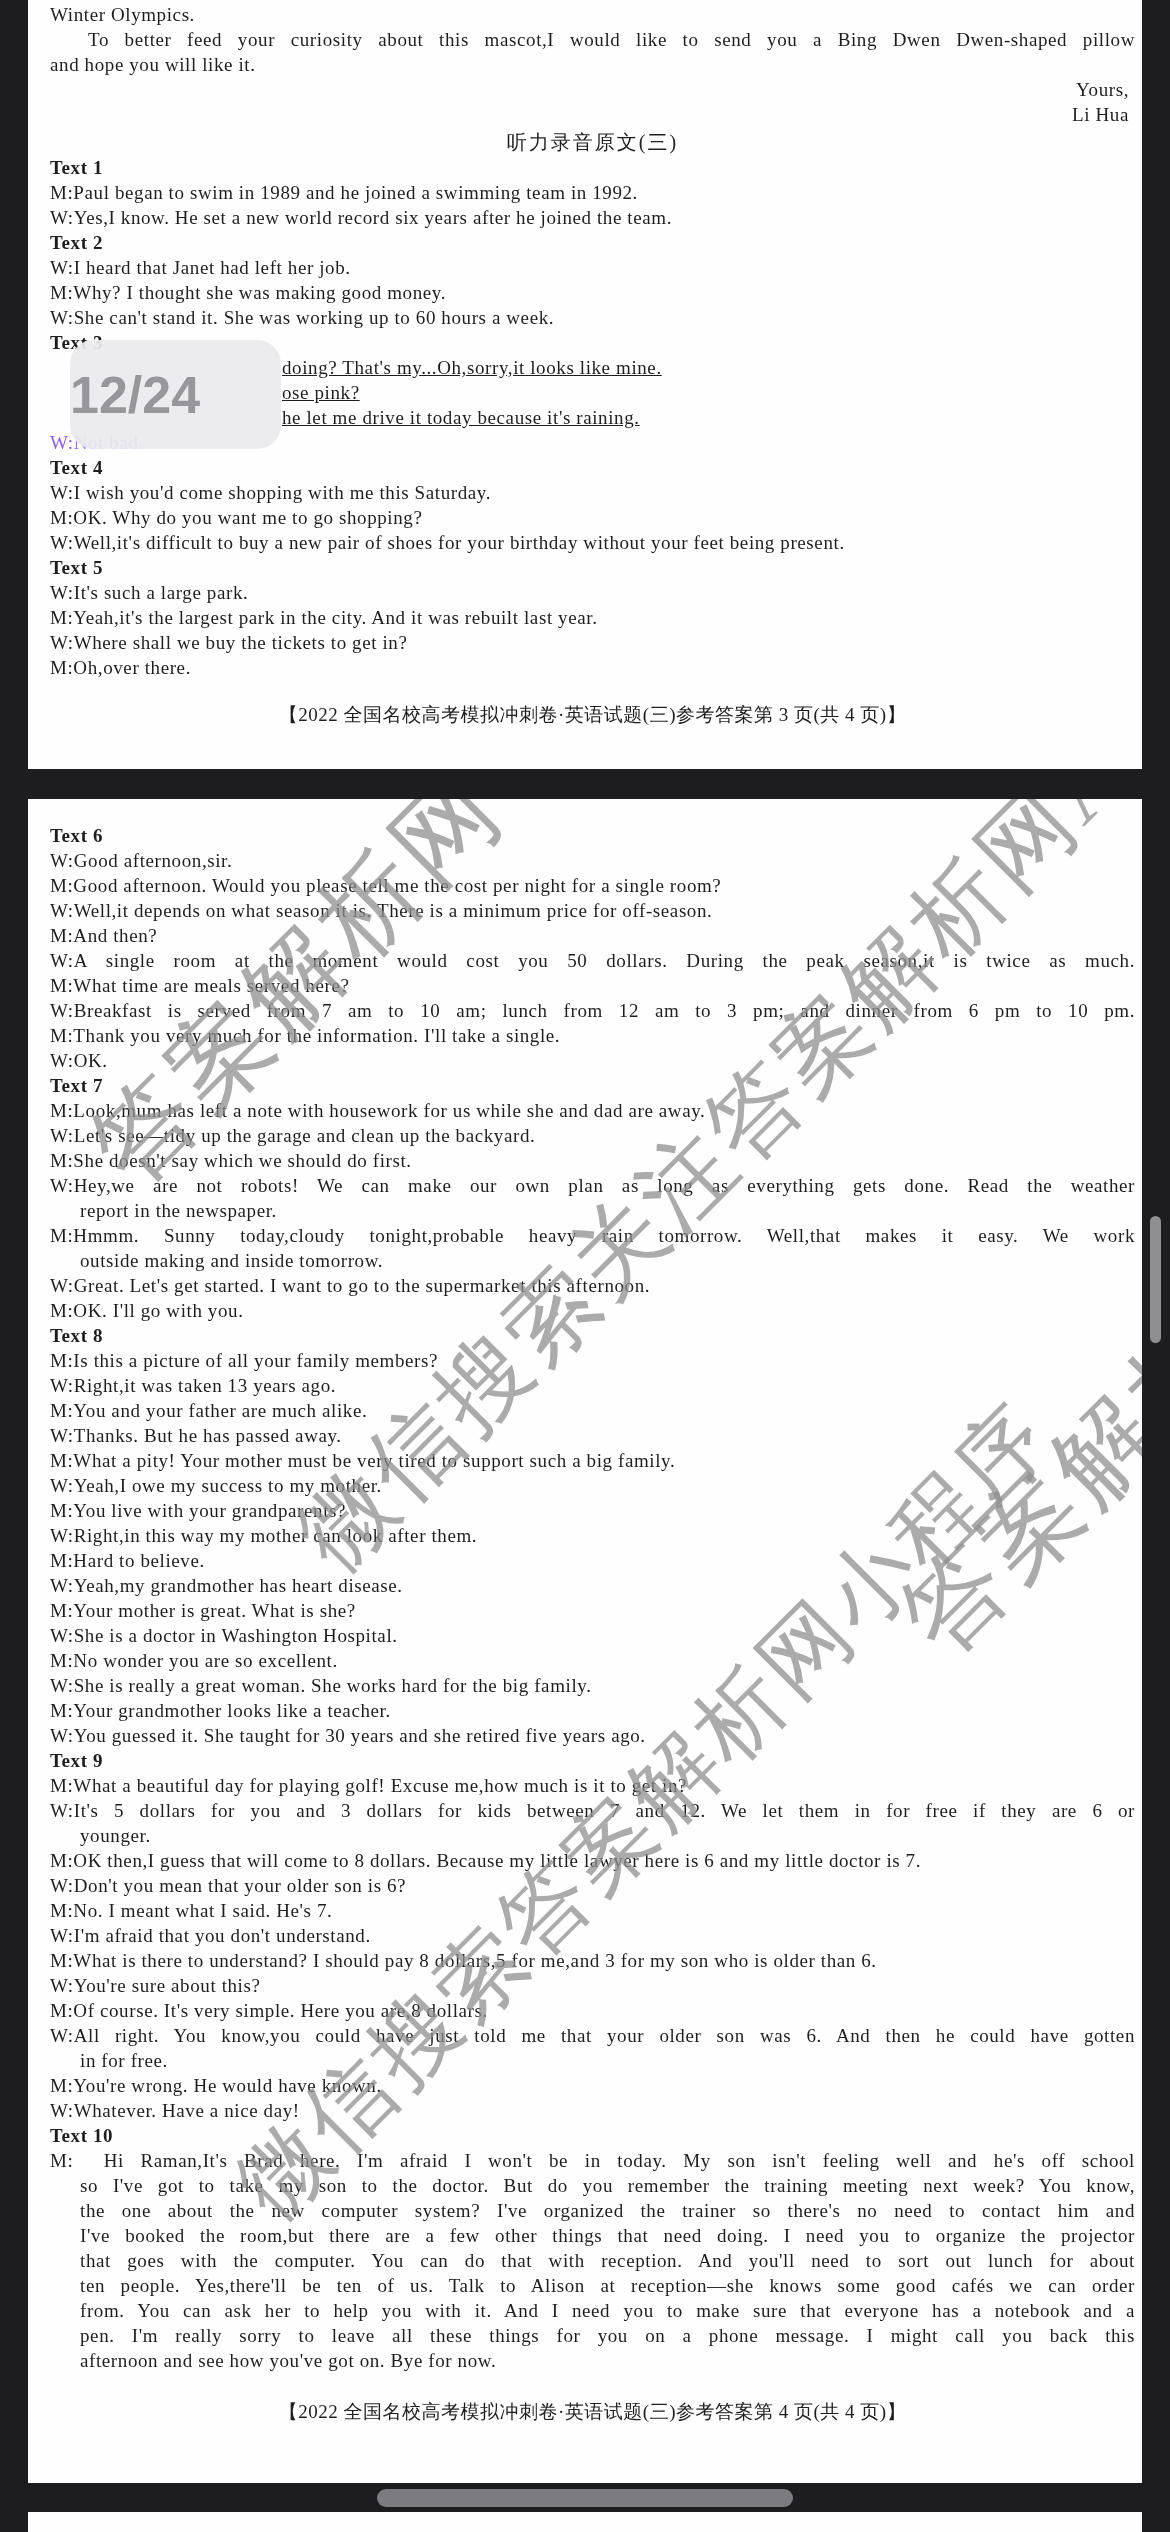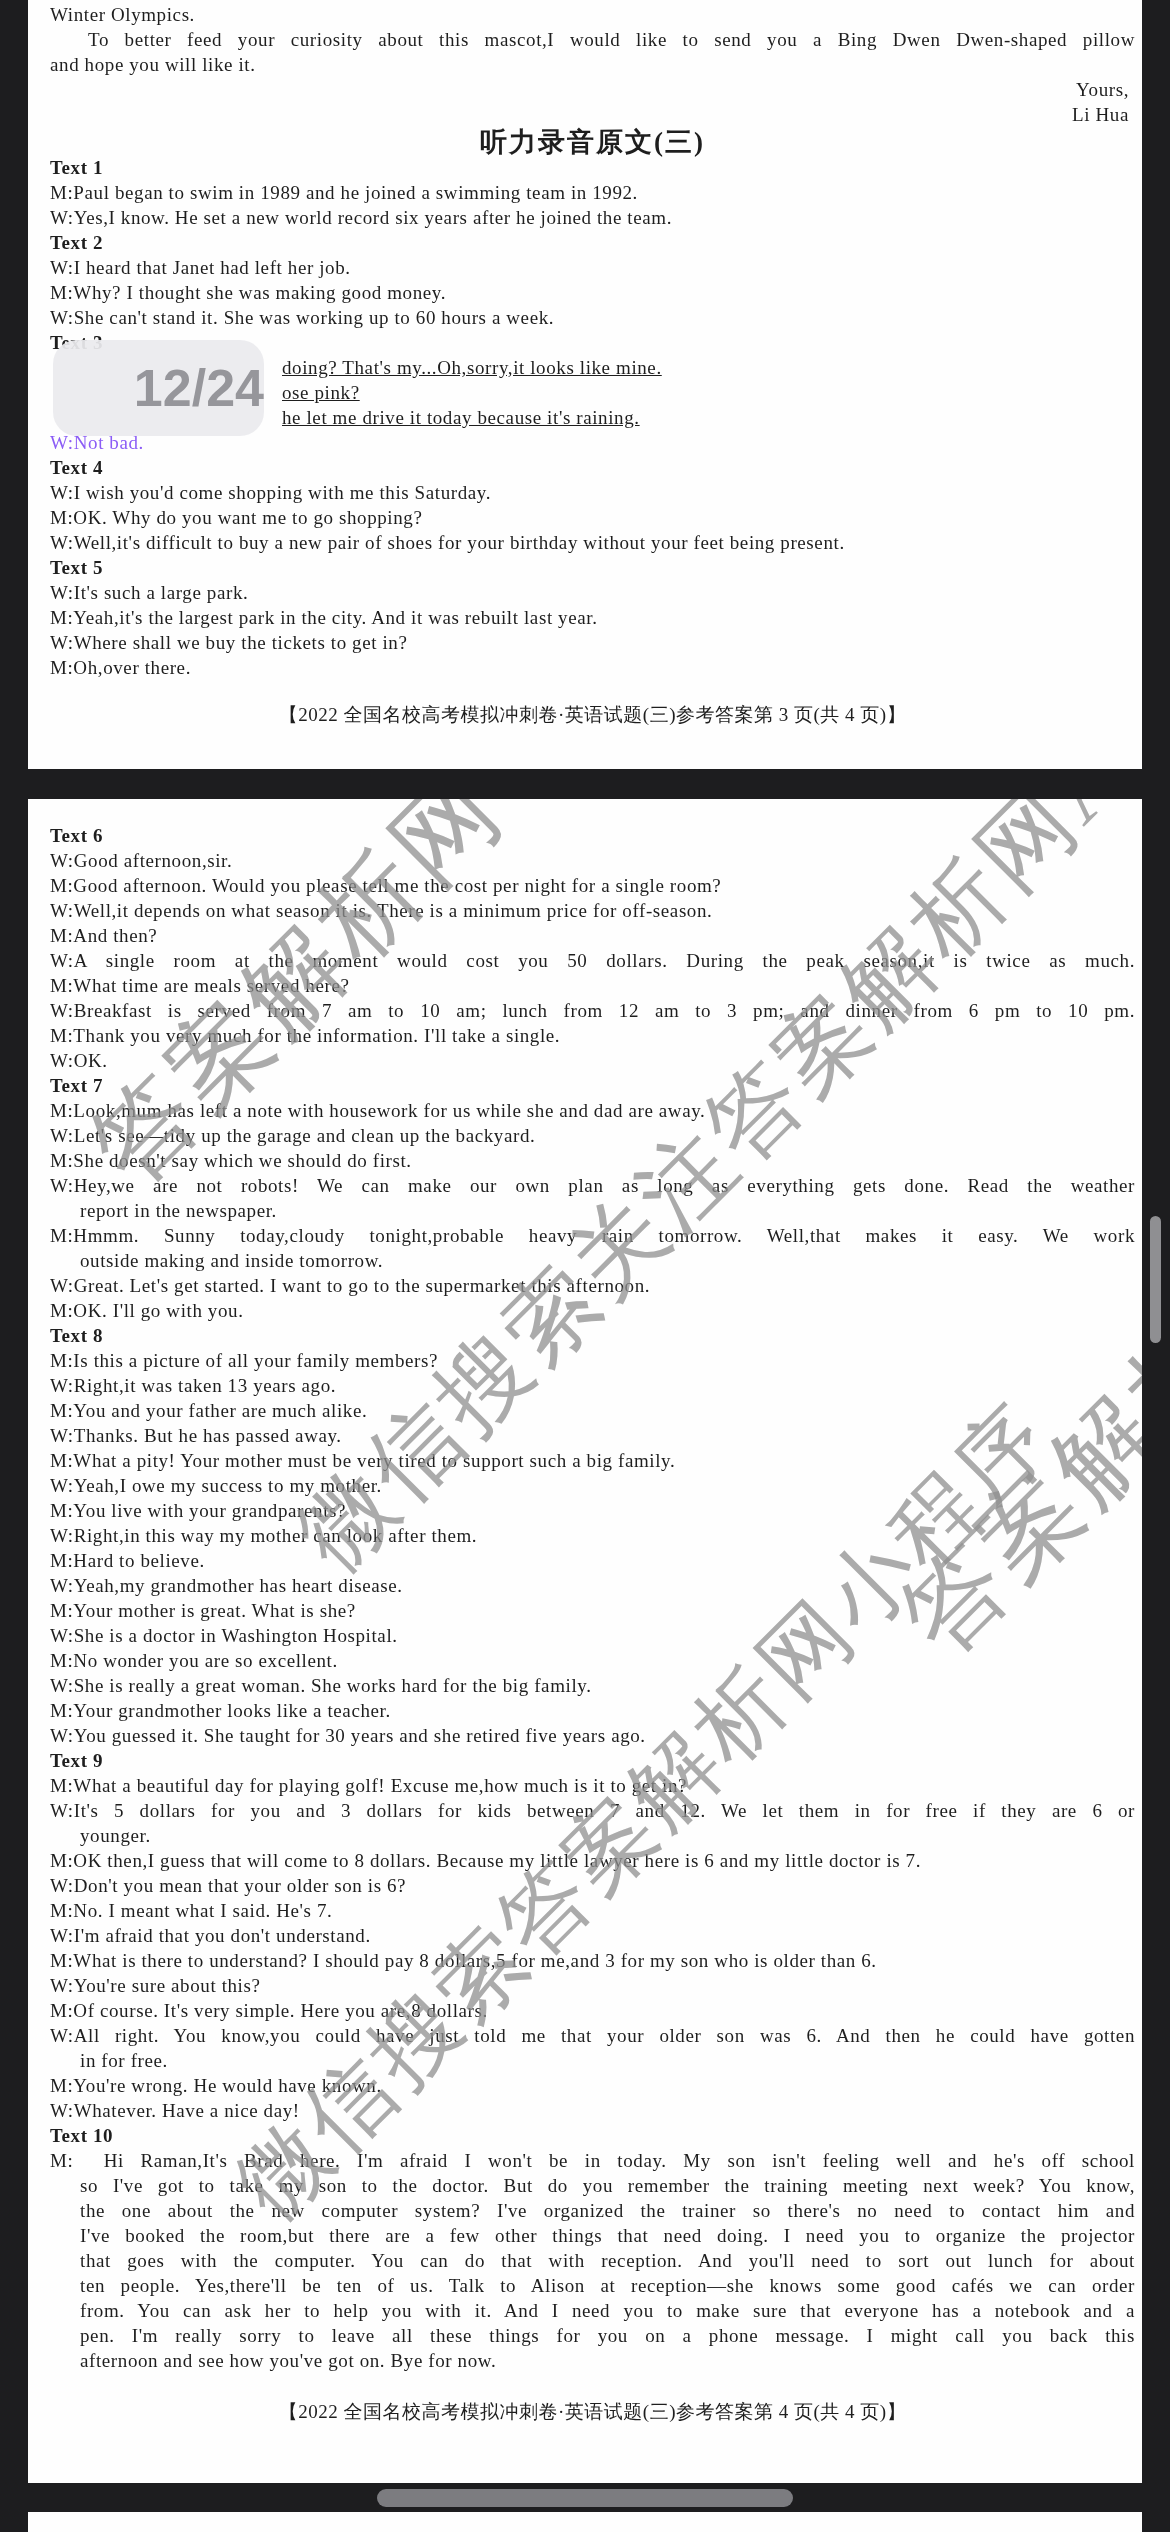--- a/index.html
+++ b/index.html
@@ -11,29 +11,29 @@
   .content{position:absolute;left:22px;right:7px;top:0;}
   .line{height:25px;line-height:25px;font-size:19px;letter-spacing:0.6px;
         white-space:nowrap;overflow:hidden;position:relative;z-index:1;}
   .label{font-weight:bold;}
   .cont{padding-left:30px;}
   .frag{padding-left:232px;text-decoration:underline;}
   .indent{padding-left:38px;}
   .sig{text-align:right;padding-right:6px;}
   .ghost{color:#8b5cf6;}
   .j{text-align:justify;text-align-last:justify;}
-  .heading{font-weight:bold;font-size:27px;letter-spacing:2px;text-align:center;
+  .heading{font-weight:normal;font-size:20px;letter-spacing:2px;text-align:center;
            height:26px;line-height:26px;margin:2px 0 0 0;}
   .footer{font-size:19px;letter-spacing:0.5px;text-align:center;height:25px;line-height:25px;}
   #p3-footer{margin-top:22px;}
   #p4-footer{margin-top:26px;}
   .pad-top-p3{height:2px;}
   .pad-top-p4{height:24px;}
-  .badge{position:absolute;left:25px;top:340px;width:211px;height:96px;border-radius:24px;
-         background:rgba(235,235,238,0.93);z-index:3;display:flex;align-items:center;justify-content:flex-end;
+  .badge{position:absolute;left:42px;top:340px;width:211px;height:109px;border-radius:24px;
+         background:rgba(235,235,238,0.93);z-index:3;display:flex;align-items:center;justify-content:flex-start;
          font-family:"Liberation Sans","DejaVu Sans",sans-serif;font-size:52px;font-weight:600;color:#96969b;}
   .wm{position:absolute;color:#909090;opacity:0.75;white-space:nowrap;z-index:2;
       font-family:"Liberation Serif","DejaVu Serif",serif;pointer-events:none;}
   #wm-a{left:270px;top:180px;font-size:100px;letter-spacing:6px;transform:translate(-50%,-50%) rotate(-45deg);}
   #wm-b{left:724px;top:316px;font-size:92px;letter-spacing:4px;transform:translate(-50%,-50%) rotate(-45deg);}
   #wm-c{left:1080px;top:650px;font-size:100px;letter-spacing:6px;transform:translate(-50%,-50%) rotate(-45deg);}
   #wm-d{left:616px;top:1012px;font-size:88px;letter-spacing:4px;transform:translate(-50%,-50%) rotate(-45deg);}
   .scroll-thumb{position:absolute;left:1150px;top:1216px;width:11px;height:127px;border-radius:6px;background:#8f8f92;}
   .home-pill{position:absolute;left:377px;top:2489px;width:416px;height:18px;border-radius:9px;background:#7c7c80;}
   .next-page{position:absolute;left:28px;top:2512px;width:1114px;height:20px;background:#fefefe;}

